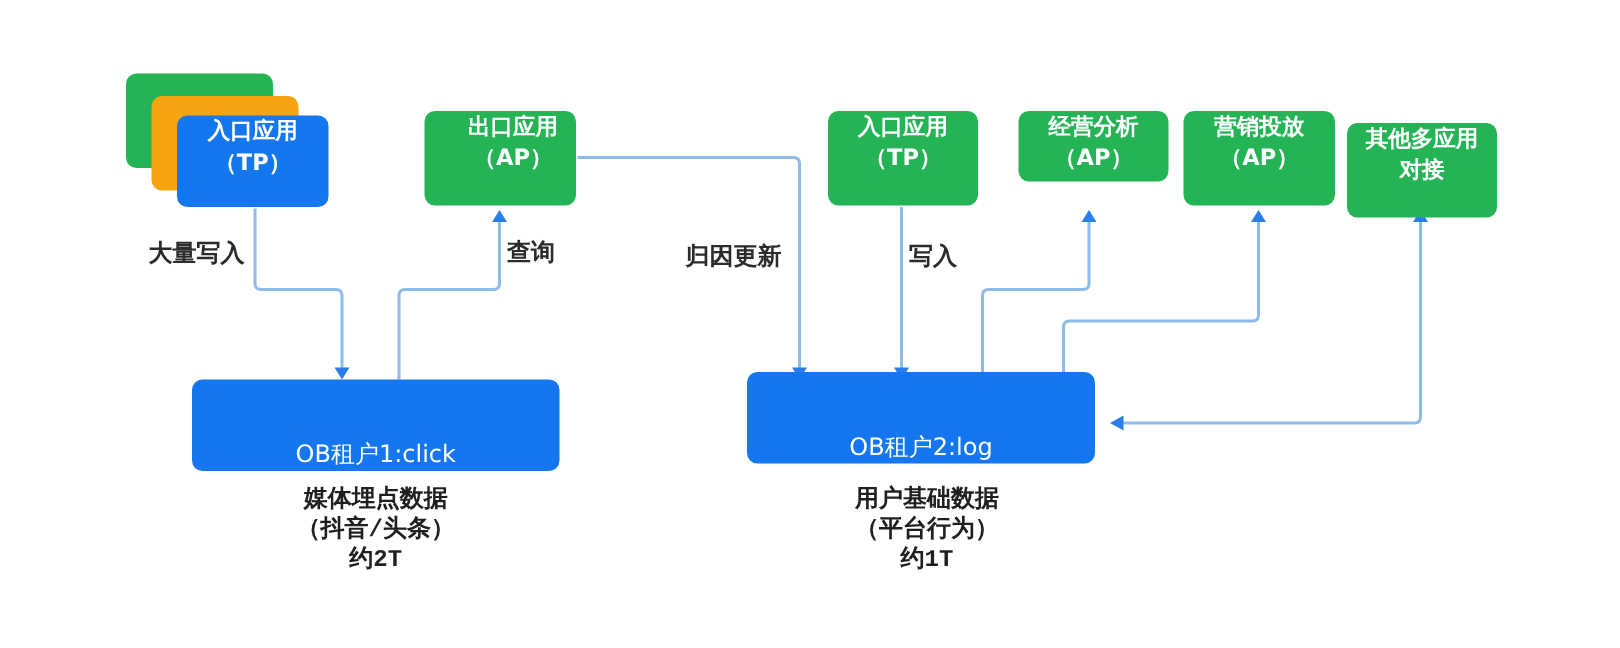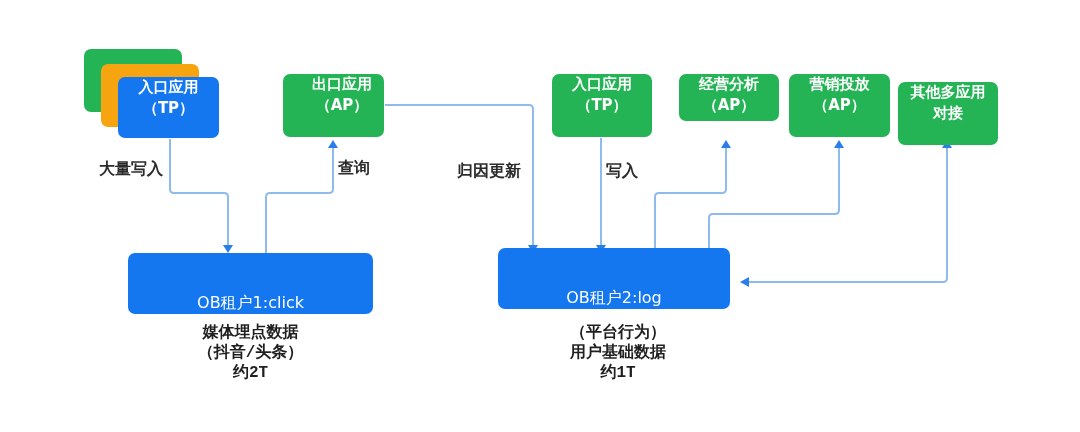--- a/index.html
+++ b/index.html
@@ -117,18 +117,18 @@
   <div class="edge-label" style="left:457px;top:161px;width:68px;">归因更新</div>
   <div class="edge-label" style="left:606px;top:161px;width:36px;">写入</div>
 
   <div class="caption" style="left:128px;top:323px;width:245px;">
     <div>媒体埋点数据</div>
     <div>（抖音/头条）</div>
     <div>约2T</div>
   </div>
 
   <div class="caption" style="left:498px;top:323px;width:240px;">
+    <div>用户基础数据</div>
     <div>（平台行为）</div>
-    <div>用户基础数据</div>
     <div>约1T</div>
   </div>
 
 </div>
 
 </body></html>

